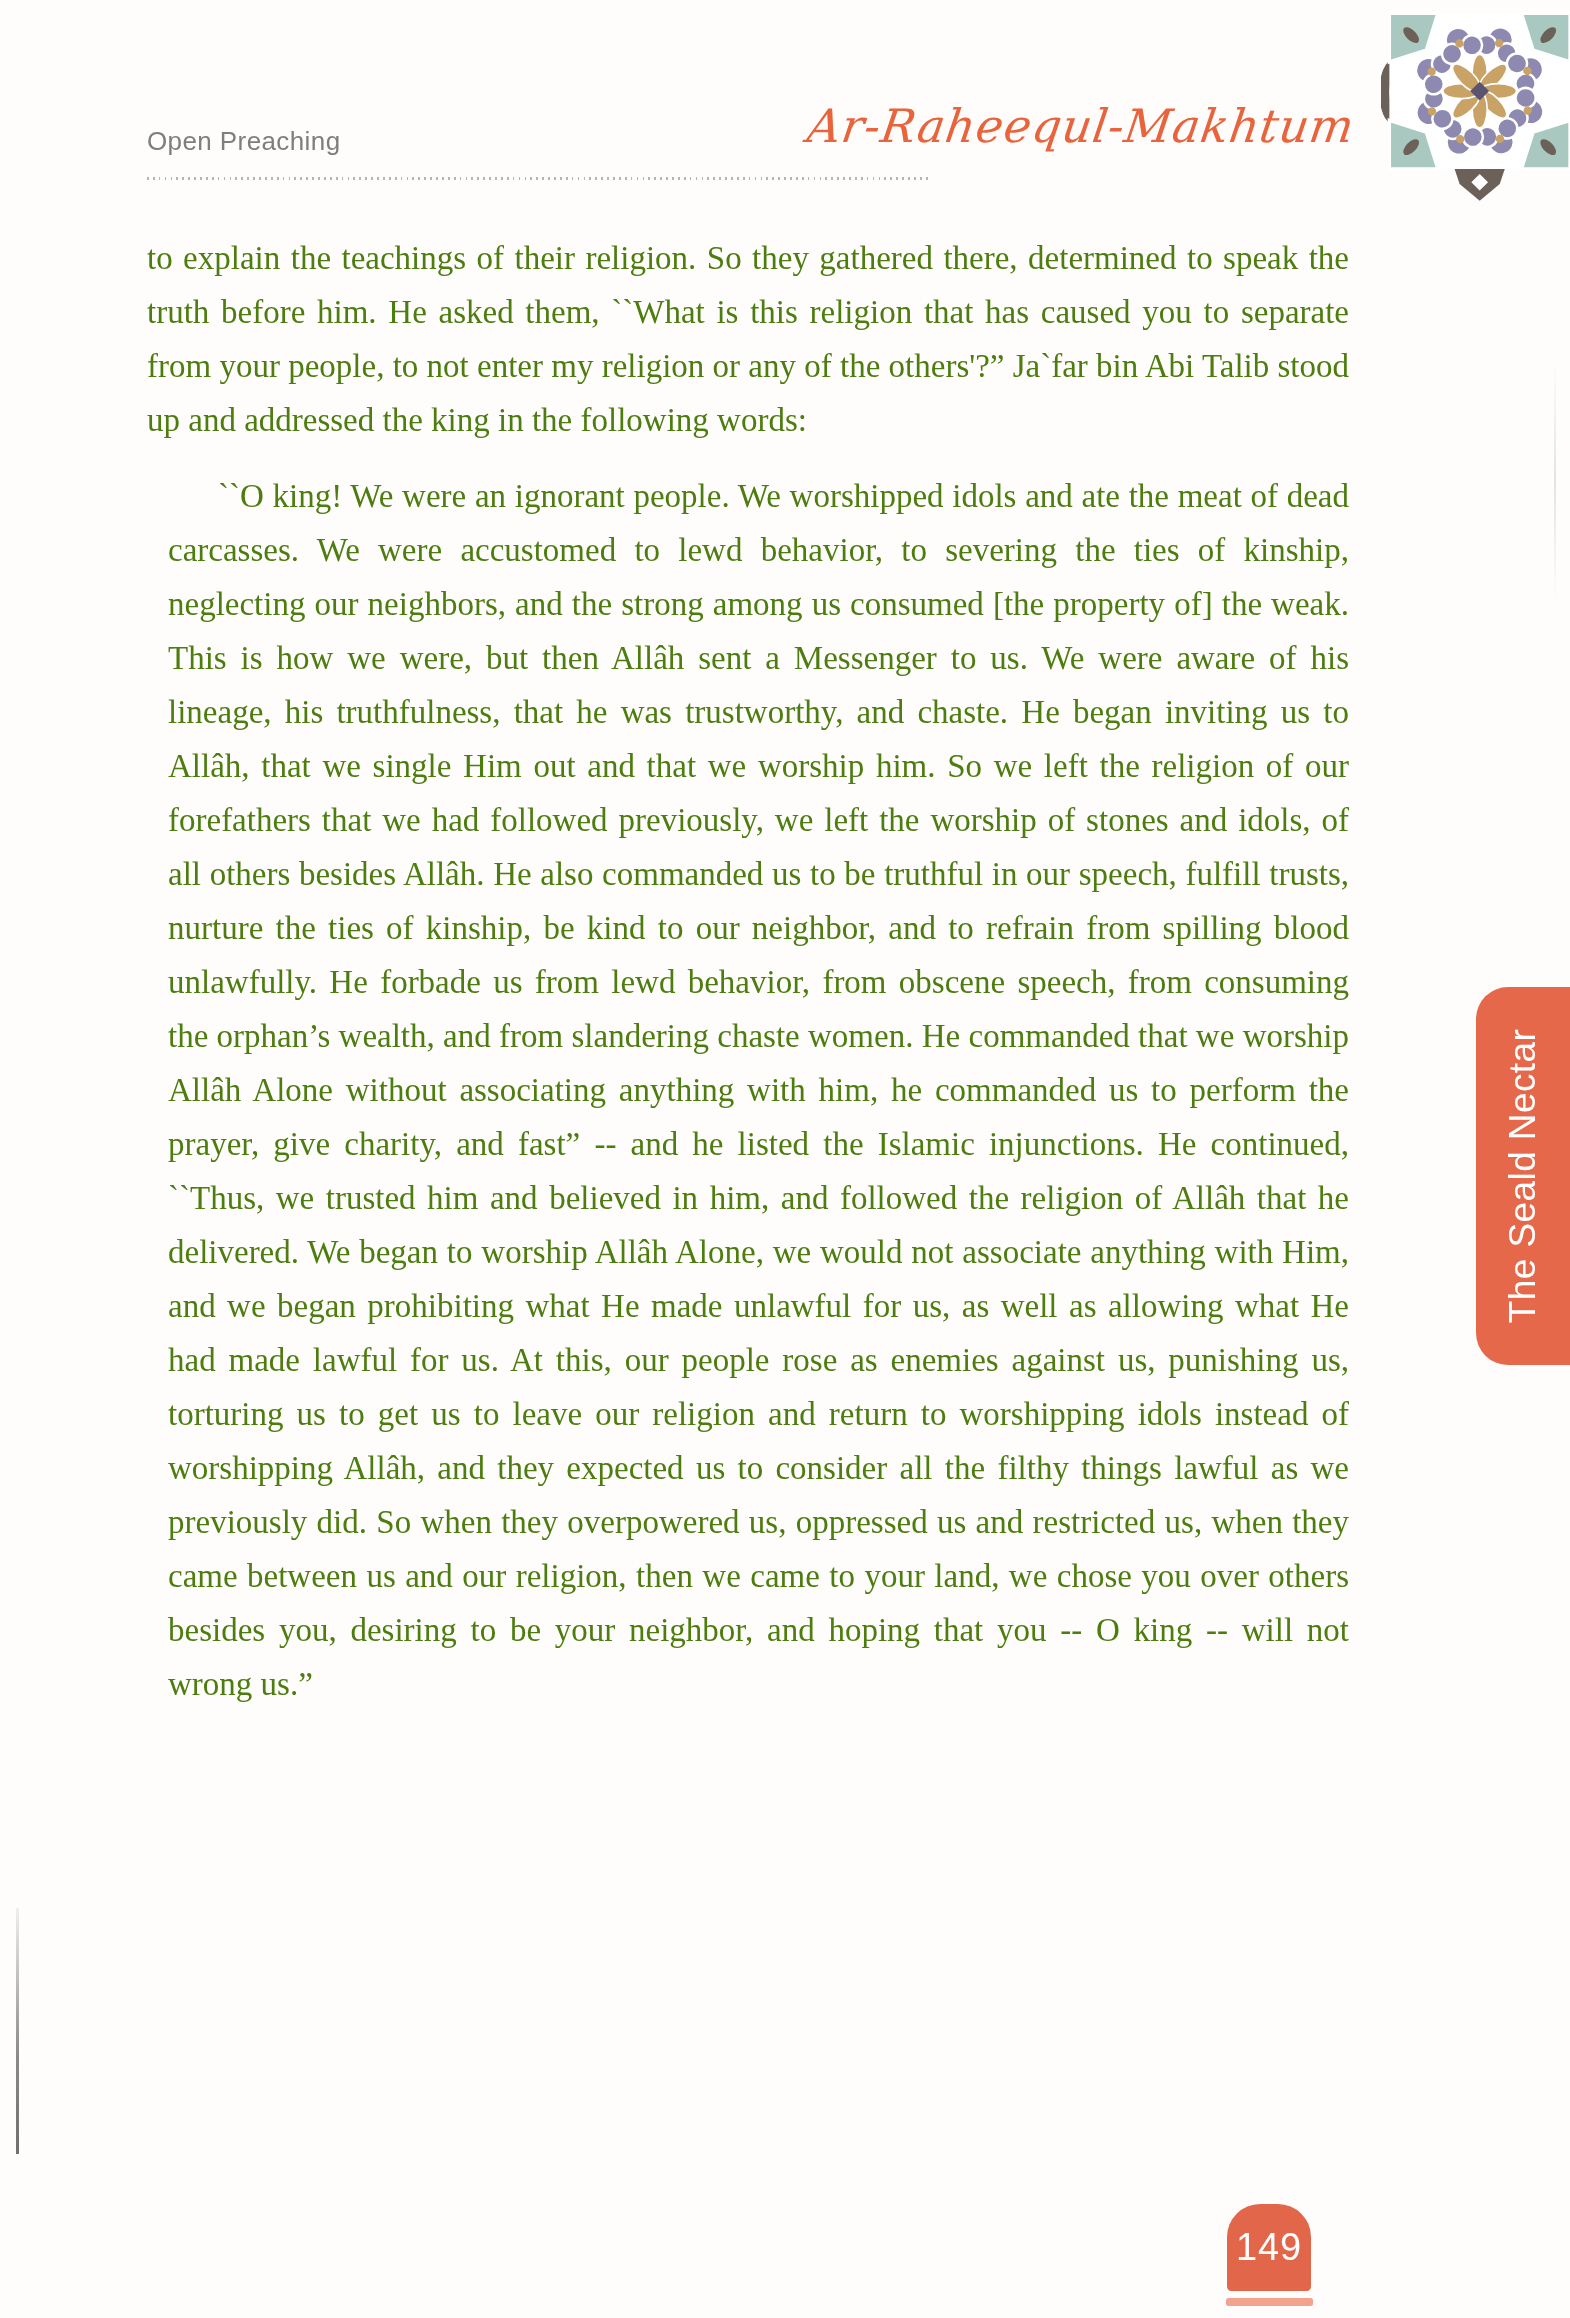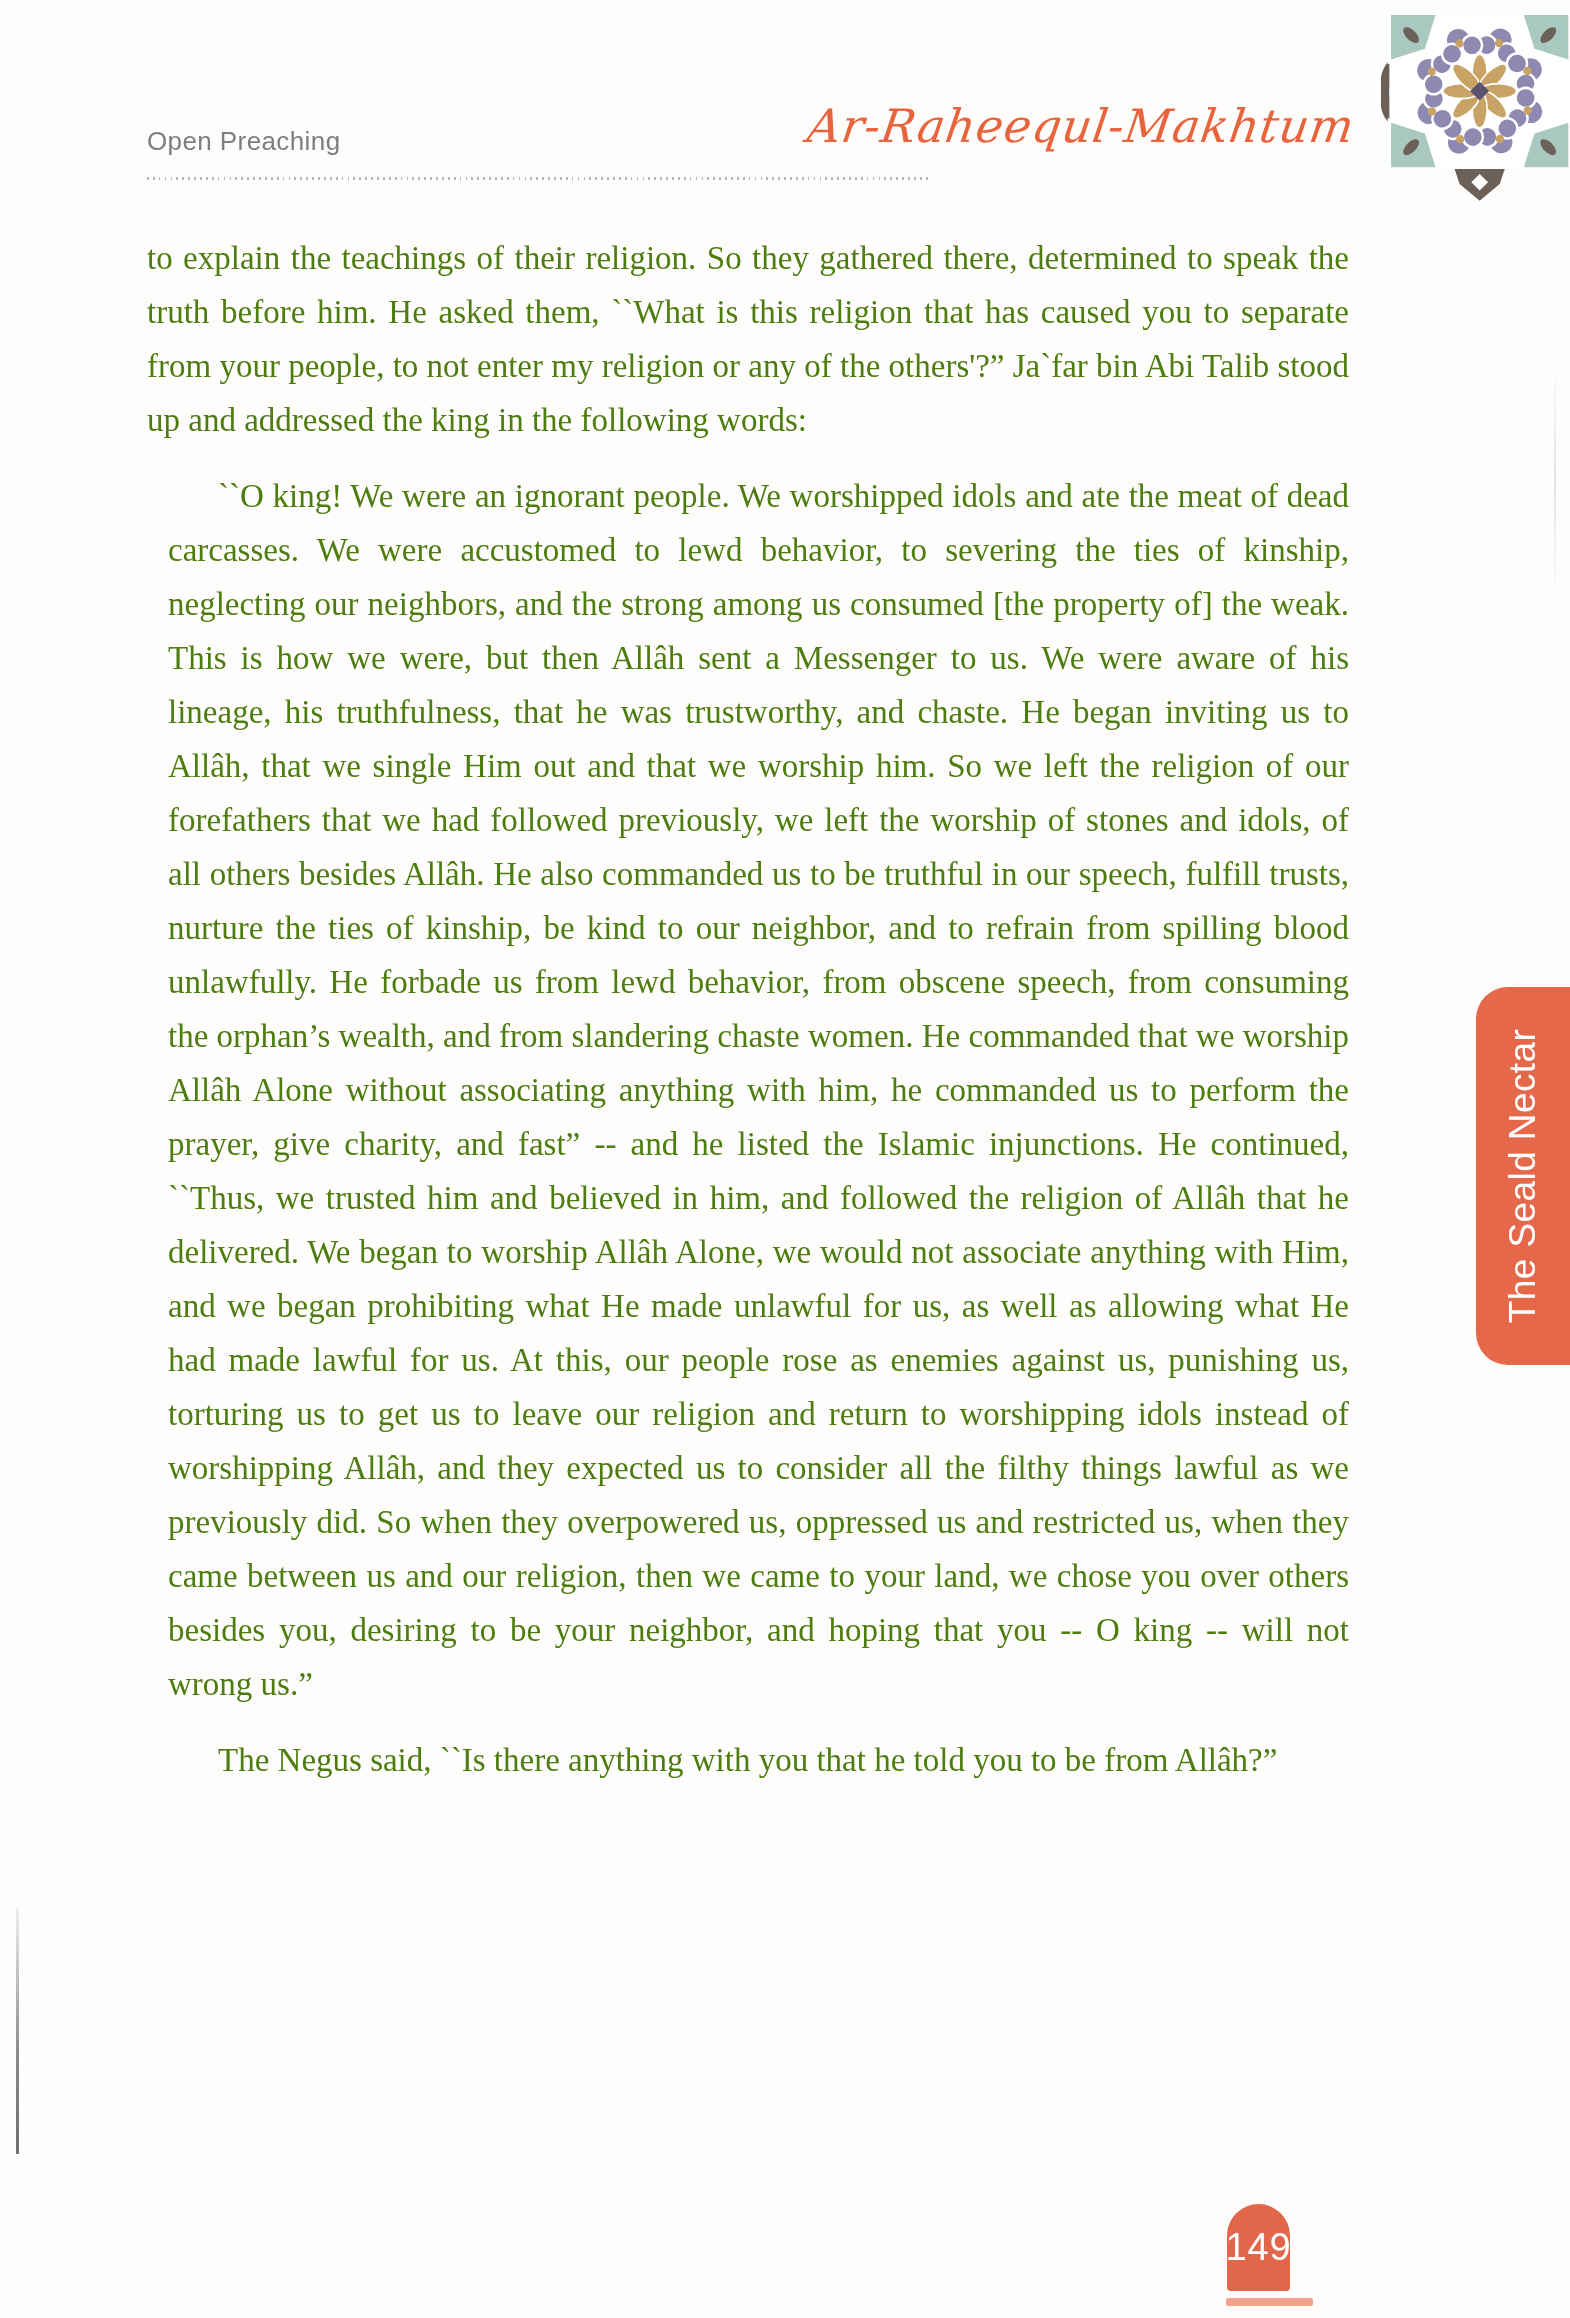--- a/index.html
+++ b/index.html
@@ -63,21 +63,21 @@
     font-family: "Liberation Sans", sans-serif;
     font-size: 37px; color: #ffffff;
     white-space: nowrap;
     transform: rotate(-90deg);
     letter-spacing: 0.4px;
   }
 
   
   .page-badge {
     position: absolute; left: 1227px; top: 2204px;
-    width: 63px; height: 87px;
+    width: 84px; height: 87px;
     background: #e2674a;
     border-radius: 33px 33px 4.2px 4.2px;
     display: flex; align-items: center; justify-content: center;
   }
   .page-badge-number {
     font-family: "Liberation Sans", sans-serif;
     font-size: 38px; color: #ffffff; letter-spacing: 0.8px;
   }
   .page-badge-strip {
     position: absolute; left: 1226px; top: 2298px;
@@ -216,21 +216,20 @@
 
     <g>
       <path d="M88,190 L148,190 L142,208 L118,228 L94,208 Z" fill="#6b6159"></path>
       <path d="M118,196 L128,206 L118,216 L108,206 Z" fill="#ffffff"></path>
     </g>
   </svg>
 
   <div class="body-text">
     <p>to explain the teachings of their religion. So they gathered there, determined to speak the truth before him. He asked them, ``What is this religion that has caused you to separate from your people, to not enter my religion or any of the others'?” Ja`far bin Abi Talib stood up and addressed the king in the following words:</p>
     <p class="indent">``O king! We were an ignorant people. We worshipped idols and ate the meat of dead carcasses. We were accustomed to lewd behavior, to severing the ties of kinship, neglecting our neighbors, and the strong among us consumed [the property of] the weak. This is how we were, but then Allâh sent a Messenger to us. We were aware of his lineage, his truthfulness, that he was trustworthy, and chaste. He began inviting us to Allâh, that we single Him out and that we worship him. So we left the religion of our forefathers that we had followed previously, we left the worship of stones and idols, of all others besides Allâh. He also commanded us to be truthful in our speech, fulfill trusts, nurture the ties of kinship, be kind to our neighbor, and to refrain from spilling blood unlawfully. He forbade us from lewd behavior, from obscene speech, from consuming the orphan’s wealth, and from slandering chaste women. He commanded that we worship Allâh Alone without associating anything with him, he commanded us to perform the prayer, give charity, and fast” -- and he listed the Islamic injunctions. He continued, ``Thus, we trusted him and believed in him, and followed the religion of Allâh that he delivered. We began to worship Allâh Alone, we would not associate anything with Him, and we began prohibiting what He made unlawful for us, as well as allowing what He had made lawful for us. At this, our people rose as enemies against us, punishing us, torturing us to get us to leave our religion and return to worshipping idols instead of worshipping Allâh, and they expected us to consider all the filthy things lawful as we previously did. So when they overpowered us, oppressed us and restricted us, when they came between us and our religion, then we came to your land, we chose you over others besides you, desiring to be your neighbor, and hoping that you -- O king -- will not wrong us.”</p>
-    <p class="indent">The Negus said, ``Is there anything with you that he told you to be from Allâh?”</p>
   </div>
 
   <div class="side-tab">
     <span class="side-tab-label">The Seald Nectar</span>
   </div>
 
   <div class="page-badge">
     <span class="page-badge-number">149</span>
   </div>
   <div class="page-badge-strip"></div>

